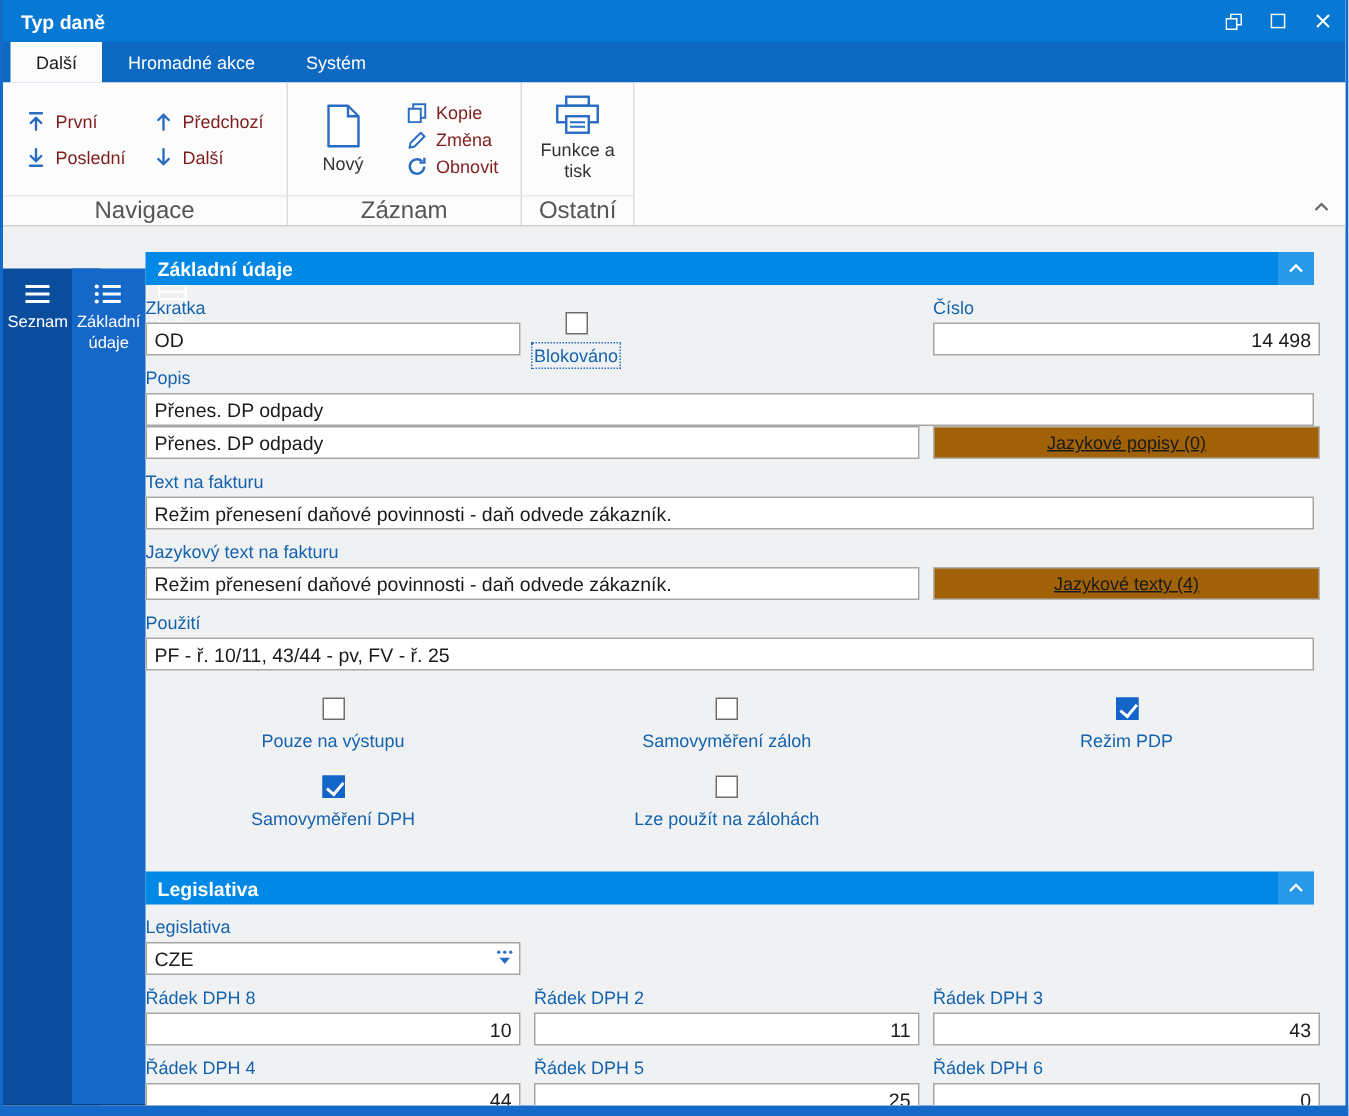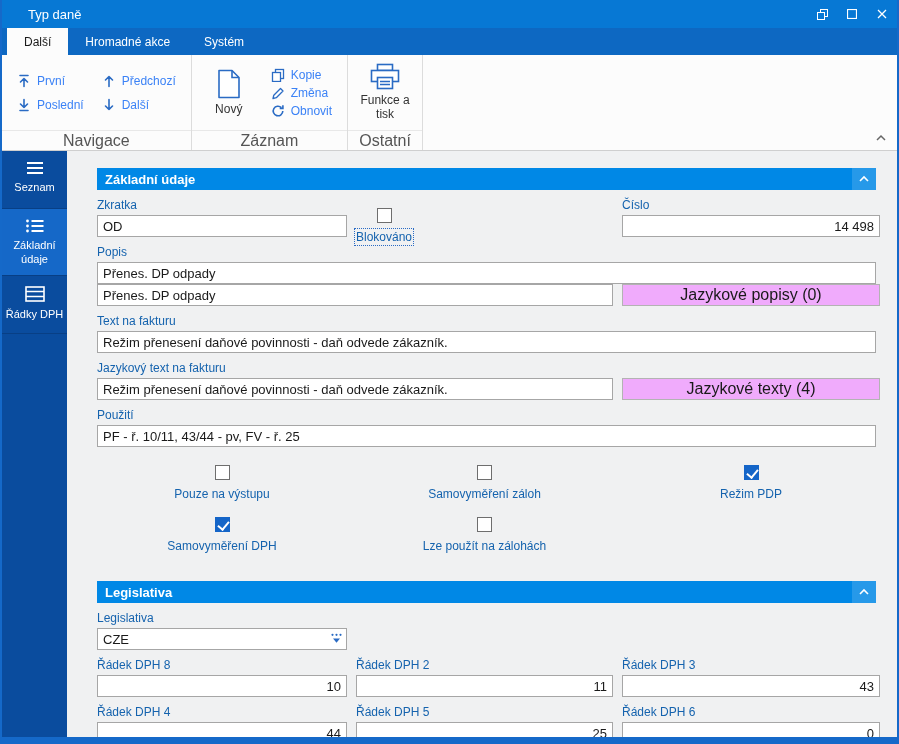--- a/index.html
+++ b/index.html
@@ -4,61 +4,61 @@
 <style>
   * { margin:0; padding:0; box-sizing:border-box; }
   body { font-family:"Liberation Sans", sans-serif; background:#fff; }
   .window { width:899px; height:744px; display:flex; flex-direction:column;
     background:#f0f1f2; overflow:hidden;
     border-left:2px solid var(--frame,#1569c9); border-right:2px solid var(--frame,#1569c9);
     border-bottom:7px solid var(--frame,#1569c9); }
 
   
   .titlebar { height:28px; flex:none; background:var(--titlebar,#0778d4); display:flex; align-items:center; color:#fff; }
-  .titlebar .title { font-size:13px; font-weight:normal; padding-left:26px; flex:1; }
+  .titlebar .title { font-size:13px; font-weight:bold; padding-left:12px; flex:1; }
   .win-controls { display:flex; height:100%; }
   .win-btn { width:30px; display:flex; align-items:center; justify-content:center; cursor:default; }
 
   
   .tabrow { height:27px; flex:none; background:var(--tab-bar,#0d68c2); display:flex; align-items:stretch; padding-left:5px; }
   .tab { padding:0 17px; display:flex; align-items:center; color:#fff; font-size:12px; cursor:default; }
   .tab.active { background:#fcfcfc; color:#1a1a1a; }
 
   
   .toolbar { height:96px; flex:none; background:#fcfcfc; border-bottom:1px solid #cfcfcf; display:flex; position:relative; }
   .rgroup { display:flex; flex-direction:column; border-right:1px solid #dcdcdc; }
   .rgroup-content { flex:1; display:flex; align-items:center; padding:3px 8px; }
   .rgroup-label { height:20px; border-top:1px solid #e8e8e8; font-size:16px; color:#555; text-align:center; line-height:19px; padding:0 10px; }
   .nav-grid { display:grid; grid-auto-flow:column; grid-template-rows:repeat(2,auto); align-content:center; column-gap:4px; row-gap:6px; }
-  .rbtn-sm { display:flex; gap:6px; padding:2px 7px; background:none; border:none; font-size:12px; color:#3b82f6; font-family:inherit; cursor:default; white-space:nowrap; }
+  .rbtn-sm { display:flex; gap:6px; padding:2px 7px; background:none; border:none; font-size:12px; color:#7f1d1d; font-family:inherit; cursor:default; white-space:nowrap; }
   .rbtn-lg { width:58px; display:flex; flex-direction:column; align-items:center; gap:4px; padding:4px 2px; background:none; border:none; font-size:12px; color:#333; font-family:inherit; cursor:default; text-align:center; line-height:1.15; }
   .col-stack { display:flex; flex-direction:column; align-items:flex-start; }
   .ribbon-collapse { position:absolute; right:10px; bottom:5px; background:none; border:none; cursor:default; }
 
   
   .body-row { flex:1; display:flex; min-height:0; }
-  .sidebar { width:65px; flex:none; background:var(--sidebar,#0a4c9e); display:flex; flex-direction:column; }
+  .sidebar { width:65px; flex:none; background:var(--sidebar,#0a4c9e); display:flex; flex-direction:row;margin-top:28px; }
   .side-item { min-height:58px; padding:10px 3px 8px; display:flex; flex-direction:column; align-items:center; gap:6px;
     color:#fff; font-size:11px; text-align:center; line-height:1.25; border-bottom:1px solid #083f85; cursor:default; }
   .side-item.active { background:var(--sidebar-active,#1568c8); }
 
   .content { flex:1; padding:17px 21px 0 30px; overflow:hidden; }
 
   .section-header { height:22px; background:var(--section-header,#0088e6); color:#fff; font-weight:bold; font-size:13px;
     display:flex; align-items:center; padding-left:8px; }
   .sec-collapse { margin-left:auto; width:24px; height:22px; display:flex; align-items:center; justify-content:center;
     background:rgba(255,255,255,.15); border:none; cursor:default; }
 
   .flabel { display:block; color:var(--label-blue,#1563ae); font-size:12px; margin:8px 0 3px; }
   .tinput { width:100%; height:22px; border:1px solid #a6a6a6; padding:0 5px; font-size:13px; font-family:inherit; color:#1a1a1a; background:#fff; display:block; }
   .num { text-align:right; }
   .grid3 { display:grid; grid-template-columns:250px 257px 258px; column-gap:9px; }
   .span2 { grid-column:1 / span 2; }
   .btn-slot { align-self:end; }
-  .gbtn { width:100%; height:22px; background:#f0abfc; border:1px solid #b3b3b3; font-size:16px; color:#1a1a1a; font-family:inherit; cursor:default; }
+  .gbtn { width:100%; height:22px; background:#a16207; border:1px solid #b3b3b3; font-size:12px; color:#1a1a1a; font-family:inherit; cursor:default;text-decoration:underline; }
 
   .cbgrid { row-gap:16px; margin-top:18px; }
   .cb-slot { align-self:end; height:22px; display:flex; align-items:center; }
   .cbrow { display:flex; align-items:center; gap:7px; cursor:default;flex-direction:column; }
   .cb { width:15px; height:15px; flex:none; border:1px solid #6e6e6e; background:#fff; position:relative; }
   .cb.checked { background:var(--checkbox-checked,#1465c8); border-color:var(--checkbox-checked,#1465c8); }
   .cb.checked::after { content:""; position:absolute; left:4px; top:1px; width:5px; height:9px;
     border:solid #fff; border-width:0 2px 2px 0; transform:rotate(40deg); }
   .cb-label { color:var(--label-blue,#1563ae); font-size:12px; }
   .focus-dot { outline:1px dotted var(--accent,#2a6bc4); outline-offset:1px; }

